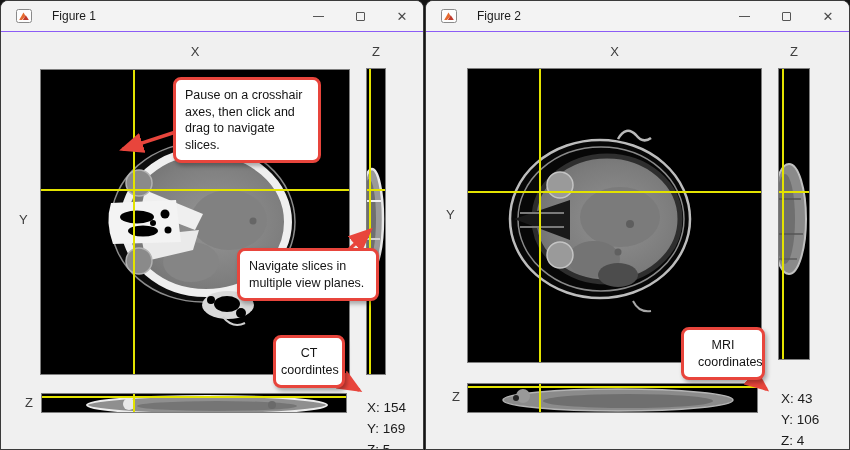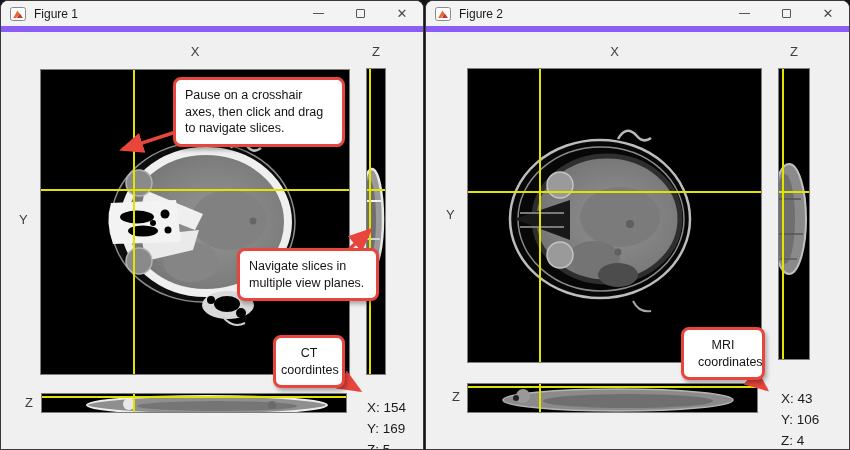--- a/index.html
+++ b/index.html
@@ -9,21 +9,21 @@
     --figure-bg:#f0f0f0;
   }
   *{box-sizing:border-box;margin:0;padding:0}
   html,body{width:850px;height:450px;overflow:hidden}
   body{background:#141414;position:relative;font-family:"Liberation Sans",sans-serif;}
   .window{position:absolute;top:0;height:450px;background:var(--figure-bg);
     border:1px solid #3a3a3a;border-radius:8px 8px 0 0;overflow:hidden;}
   #win1{left:0;width:424px}
   #win2{left:425px;width:425px}
   .titlebar{height:31px;background:var(--titlebar);display:flex;align-items:center;
-    padding-left:9px;gap:8px;border-bottom:6px solid #8b5cf6}
+    padding-left:15px;gap:20px;border-bottom:1px solid #8b5cf6}
   .titlebar .title{font-size:12px;color:#1b1b1b}
   .controls{margin-left:auto;display:flex;height:100%}
   .ctrl{width:42px;height:100%;display:flex;align-items:center;justify-content:center;color:#4a4a4a}
   .min-line{width:11px;border-top:1px solid #555}
   .max-box{width:9px;height:9px;border:1px solid #555;border-radius:1px}
   .close-glyph{font-size:13px;line-height:1}
   .figbody{position:relative;height:418px;background:var(--figure-bg)}
   .axes{position:absolute;background:#000;outline:1px solid #7e7e7e;cursor:crosshair}
   .axes svg{display:block;width:100%;height:100%;position:absolute;left:0;top:0;z-index:1}
   .ch-v{position:absolute;top:0;bottom:0;width:1.5px;background:var(--crosshair);z-index:2}
@@ -45,21 +45,21 @@
   #f2-xlab{left:42px;top:12px;width:293px}
   #f2-ylab{left:20px;top:175px}
   #f2-zlab-top{left:353px;top:12px;width:30px}
   #f2-zlab-bot{left:26px;top:357px}
   .coords{position:absolute;font-size:13.5px;color:#1c1c1c;line-height:21px;z-index:3}
   #f1-coords{left:366px;top:365px}
   #f2-coords{left:355px;top:356px}
   .callout{position:absolute;background:#fff;border:3px solid var(--callout-red);
     border-radius:8px;color:#141414;font-size:12.5px;line-height:1.32;
     padding:7px 9px;box-shadow:2px 3px 4px rgba(0,0,0,.30);z-index:5}
-  #co-pause{left:172px;top:45px;width:172px}
+  #co-pause{left:172px;top:45px;width:148px}
   #co-nav{left:236px;top:216px;width:142px}
   #co-ct{left:272px;top:303px;width:72px;text-align:center;padding:7px 5px}
   #co-mri{left:255px;top:295px;width:84px;text-align:center;padding:7px 14px}
   .arrows{position:absolute;left:0;top:0;width:100%;height:100%;z-index:4;pointer-events:none}
 </style>
 </head>
 <body>
 
 <div class="window" id="win1">
   <div class="titlebar">

